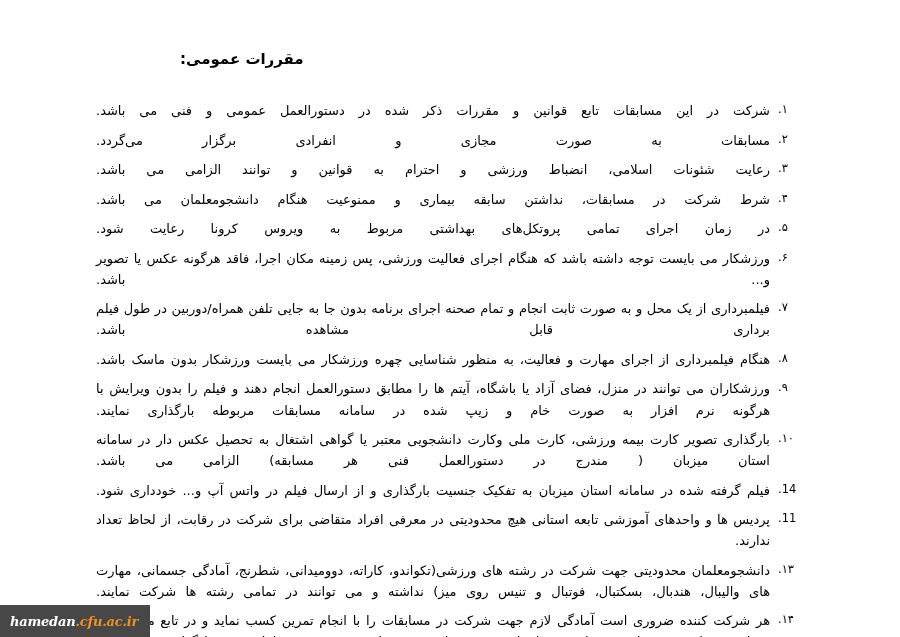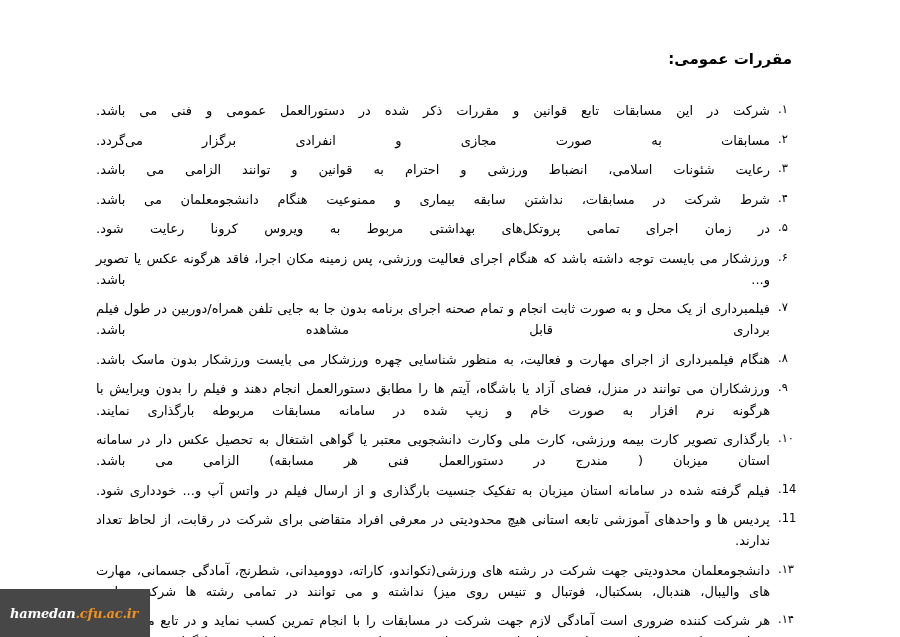--- a/index.html
+++ b/index.html
@@ -16,23 +16,23 @@
     background: #ffffff;
     overflow: hidden;
     font-family: "DejaVu Sans", "Liberation Sans", sans-serif;
     direction: rtl;
   }
 
   
   .doc-title {
     position: absolute;
     top: 50px;
-    right: 108px;
+    right: 100px;
     width: 620px;
-    text-align: right;
+    text-align: left;
     font-size: 15px;
     font-weight: bold;
     color: #000000;
     letter-spacing: 0.2px;
     direction: rtl;
     unicode-bidi: isolate;
   }
 
   
   .rules {
@@ -74,21 +74,21 @@
     unicode-bidi: isolate;
     word-spacing: 0.4px;
   }
 
   
   .watermark {
     position: absolute;
     left: 0;
     bottom: 0;
     width: 150px;
-    height: 48px;
+    height: 32px;
     background: #474747;
     display: flex;
     align-items: center;
     justify-content: flex-start;
     padding-left: 10px;
     box-sizing: border-box;
     direction: ltr;
   }
 
   .watermark-text {

